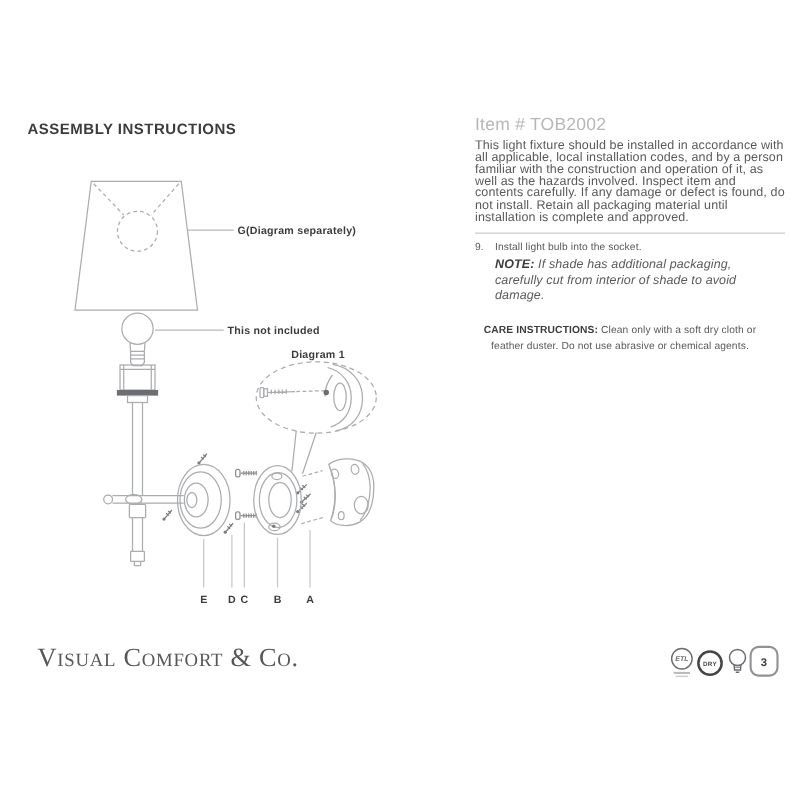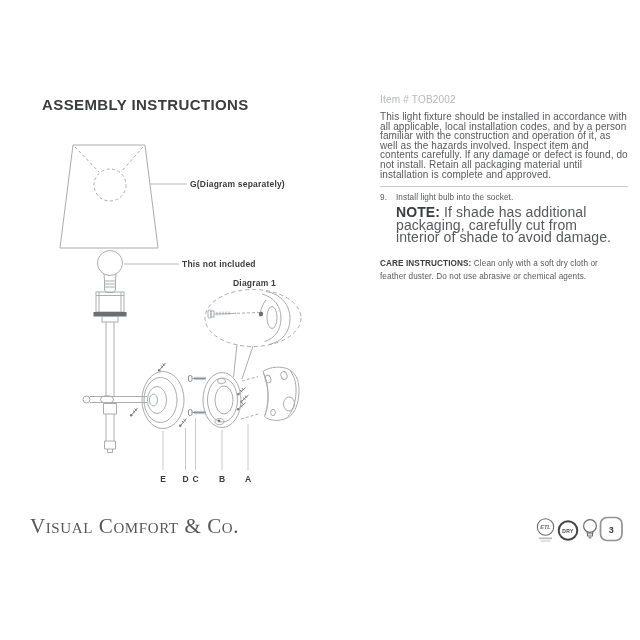--- a/index.html
+++ b/index.html
@@ -2,35 +2,35 @@
 <html><head>
 <meta charset="utf-8">
 <style>
   html,body{margin:0;padding:0;}
   body{
     width:640px;height:640px;background:#ffffff;position:relative;overflow:hidden;
     font-family:"Liberation Sans", sans-serif;color:#58595b;
   }
   .abs{position:absolute;}
   .page-title{
-    left:42px;top:96px;font-size:15px;font-weight:bold;letter-spacing:0.4px;color:#3b3c3e;white-space:nowrap;
+    left:22px;top:96px;font-size:12px;font-weight:bold;letter-spacing:0.4px;color:#3b3c3e;white-space:nowrap;
   }
   
   .right-col{left:380px;top:94px;width:248px;}
   .product-name{font-size:9.5px;line-height:11px;color:#4d4e50;letter-spacing:0.2px;}
-  .item-number{font-size:10px;line-height:11px;color:#b5b7b9;letter-spacing:0.2px;margin-bottom:7px;}
+  .item-number{font-size:14px;line-height:11px;color:#b5b7b9;letter-spacing:0.2px;margin-bottom:7px;}
   .notice-label{font-size:8.5px;font-weight:bold;color:#3b3c3e;letter-spacing:0.3px;line-height:10px;margin-bottom:2px;}
   .notice-body{margin:0;font-size:10px;line-height:9.6px;letter-spacing:0.1px;}
   .divider{border:none;border-top:1px solid #c9cbcd;margin:7px 0 6px 0;}
   .steps{list-style:none;margin:0;padding:0;font-size:8.2px;letter-spacing:0.1px;}
   .steps li{display:flex;margin-bottom:3.5px;line-height:9.8px;}
   .step-num{width:16px;flex:none;}
   .bold{font-weight:bold;color:#3b3c3e;}
-  .note-block{margin:1px 0 0 16px;width:222px;font-size:14px;line-height:12.5px;letter-spacing:0.1px;}
-  .care-block{margin:13px 0 0 0;width:232px;font-size:8.2px;line-height:13px;letter-spacing:0.1px;}
+  .note-block{margin:1px 0 0 16px;width:222px;font-size:10px;line-height:12.5px;letter-spacing:0.1px;font-style:italic;}
+  .care-block{margin:13px 0 0 0;width:232px;font-size:8.2px;line-height:13px;letter-spacing:0.1px;text-align:center;}
   
   .lbl{font-size:8.5px;font-weight:bold;color:#3b3c3e;letter-spacing:0.2px;white-space:nowrap;}
   .part-letter{top:474px;font-size:8.5px;font-weight:bold;color:#3b3c3e;transform:translateX(-50%);}
   
   .logo{
     left:30px;top:514px;font-family:"Liberation Serif", serif;font-variant:small-caps;
     font-size:21px;color:#56575b;letter-spacing:0.6px;white-space:nowrap;
   }
   svg{display:block;}
   .art{left:0;top:0;pointer-events:none;}

